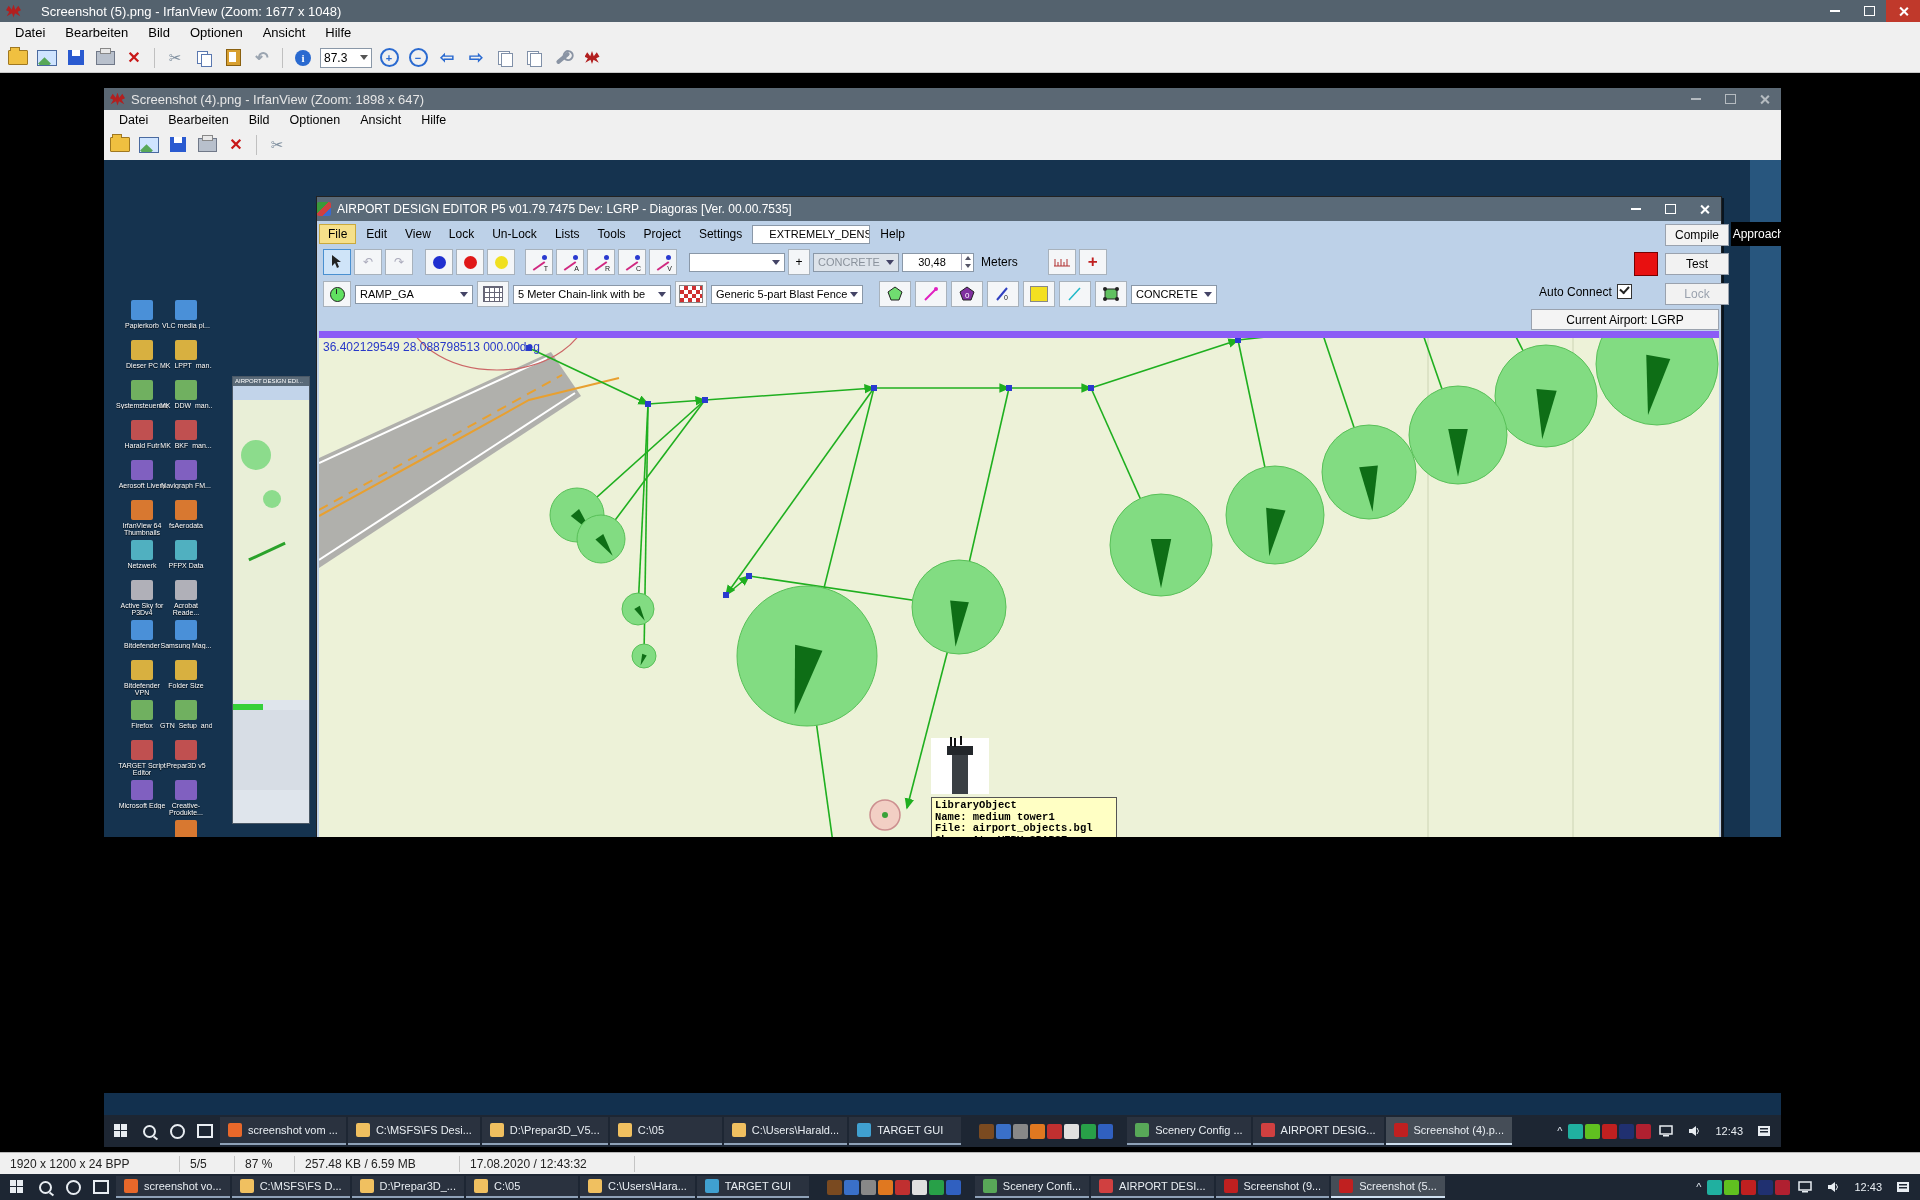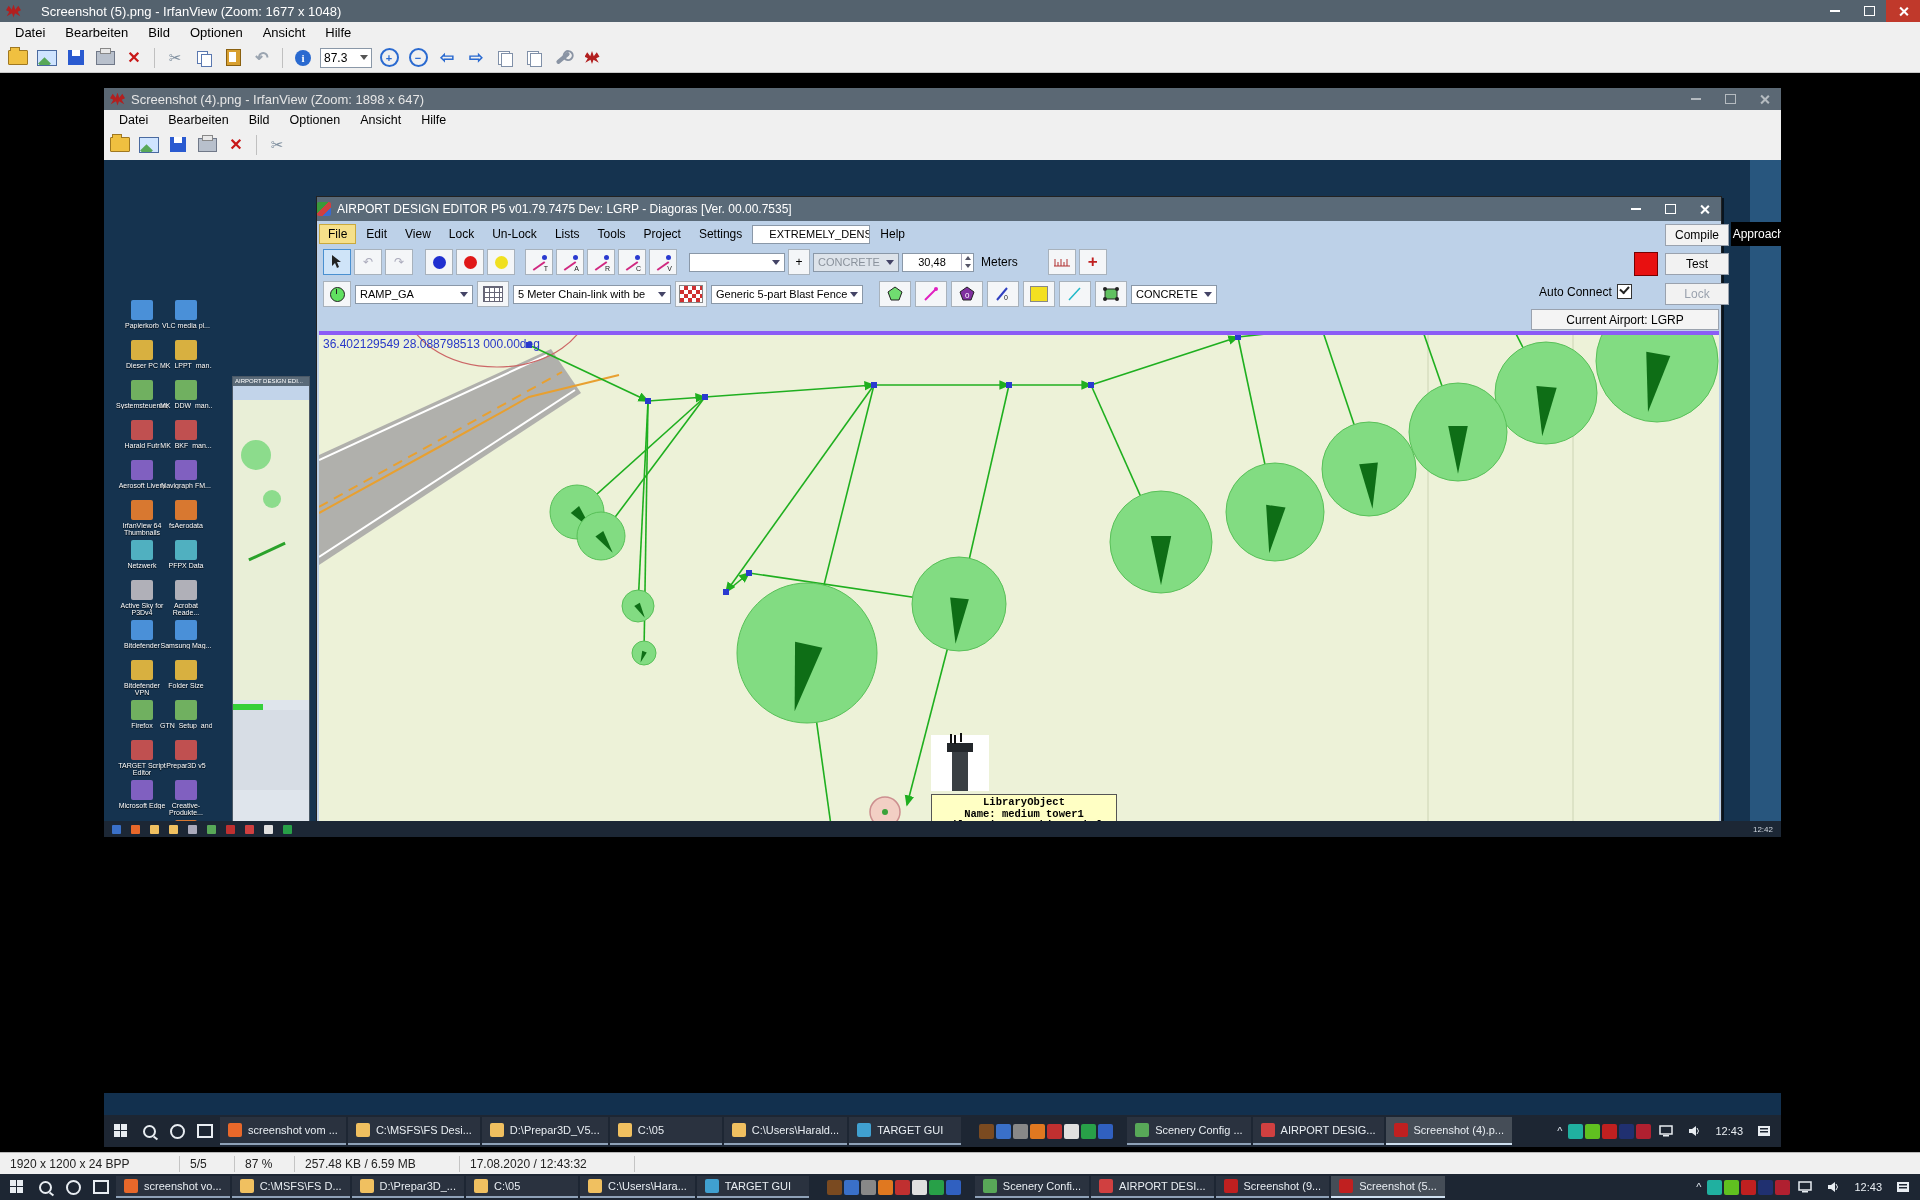--- a/index.html
+++ b/index.html
@@ -108,21 +108,21 @@
   .spin{background:#fff;border:1px solid #8a98a8;height:19px;display:flex;align-items:center;box-sizing:border-box;font-size:11px;}
   .spin .num{flex:1;text-align:center;}
   .spin .ud{display:flex;flex-direction:column;border-left:1px solid #aab;}
   .spin .ud i{width:11px;height:8px;display:block;position:relative;}
   .spin .ud i:before{content:"";position:absolute;left:3px;top:2px;border-left:3px solid transparent;border-right:3px solid transparent;}
   .spin .ud i.up:before{border-bottom:4px solid #556;}
   .spin .ud i.dn:before{border-top:4px solid #556;}
   .checker{width:22px;height:16px;background:conic-gradient(#d03030 0 25%,#fff 0 50%,#d03030 0 75%,#fff 0) 0 0/8px 8px;border:1px solid #888;}
   .gridic{width:18px;height:14px;background:linear-gradient(#667 1px,transparent 1px) 0 0/5px 5px,linear-gradient(90deg,#667 1px,transparent 1px) 0 0/5px 5px,#fff;border:1px solid #667;}
   #cur-airport{border:1px solid #9aa2ae;background:#f4f4f4;display:flex;align-items:center;justify-content:center;font-size:12px;}
-  #map{left:2px;top:134px;width:1400px;height:548px;background:#edf2d8;border-top:4px solid #8b5cf6;overflow:hidden;text-align:center;}
+  #map{left:2px;top:134px;width:1400px;height:548px;background:#edf2d8;border-top:7px solid #8b5cf6;overflow:hidden;}
   #coords{position:absolute;left:4px;top:2px;color:#2838c8;font-size:12px;}
   #tower{position:absolute;left:612px;top:400px;width:58px;height:56px;background:#fff;display:flex;align-items:flex-end;justify-content:center;}
   #tower .body{width:16px;height:40px;background:#3a3f44;position:relative;}
   #tower .body:before{content:"";position:absolute;top:-8px;left:-5px;width:26px;height:9px;background:#23272b;}
   #tower .body:after{content:"";position:absolute;top:-16px;left:2px;width:2px;height:9px;background:#111;box-shadow:6px -2px 0 #111,-4px -1px 0 #111;}
   #tooltip{position:absolute;left:612px;top:459px;width:178px;background:#ffffc4;border:1px solid #555;padding:2px 3px;font-family:"Liberation Mono",monospace;font-size:10.5px;font-weight:bold;line-height:11.5px;white-space:pre;}
   #autosave{left:2px;top:682px;width:1400px;height:20px;background:#bdd1e8;display:flex;align-items:center;font-size:11px;}
   .swatch{width:30px;height:12px;background:#35d03a;border:1px solid #555;margin:0 6px 0 4px;}
   #nohid{background:#b8d0ec;padding:1px 4px;}
   #tnas{margin-left:215px;}
@@ -708,33 +708,20 @@
       <div id="autosave" class="abs">
         <span class="swatch"></span>
         <span id="nohid">No Hidden Objects</span>
         <span id="tnas">Time to Next Auto Save:</span>
         <span class="pbar"></span>
       </div>
 
     </div>
   </div>
 
-  <div id="thinbar" class="abs">
-    <span class="blip" style="background:#3a70c8"></span>
-      <span class="blip" style="background:#e8682a"></span>
-    <span class="blip" style="background:#f0c060"></span>
-      <span class="blip" style="background:#f0c060"></span>
-    <span class="blip" style="background:#aab"></span>
-      <span class="blip" style="background:#58a858"></span>
-    <span class="blip" style="background:#c03030"></span>
-      <span class="blip" style="background:#d04040"></span>
-    <span class="blip" style="background:#e0e0e0"></span>
-      <span class="blip" style="background:#28a048"></span>
-    <span id="thinclock">12:42</span>
-  </div>
   <div id="innerblack" class="abs"></div>
   <div id="inner-taskbar" class="abs taskbar">
       <span class="sysico">
         <span class="win4">
           <i></i>
           <i></i>
           <i></i>
           <i></i>
         </span>
       </span>

